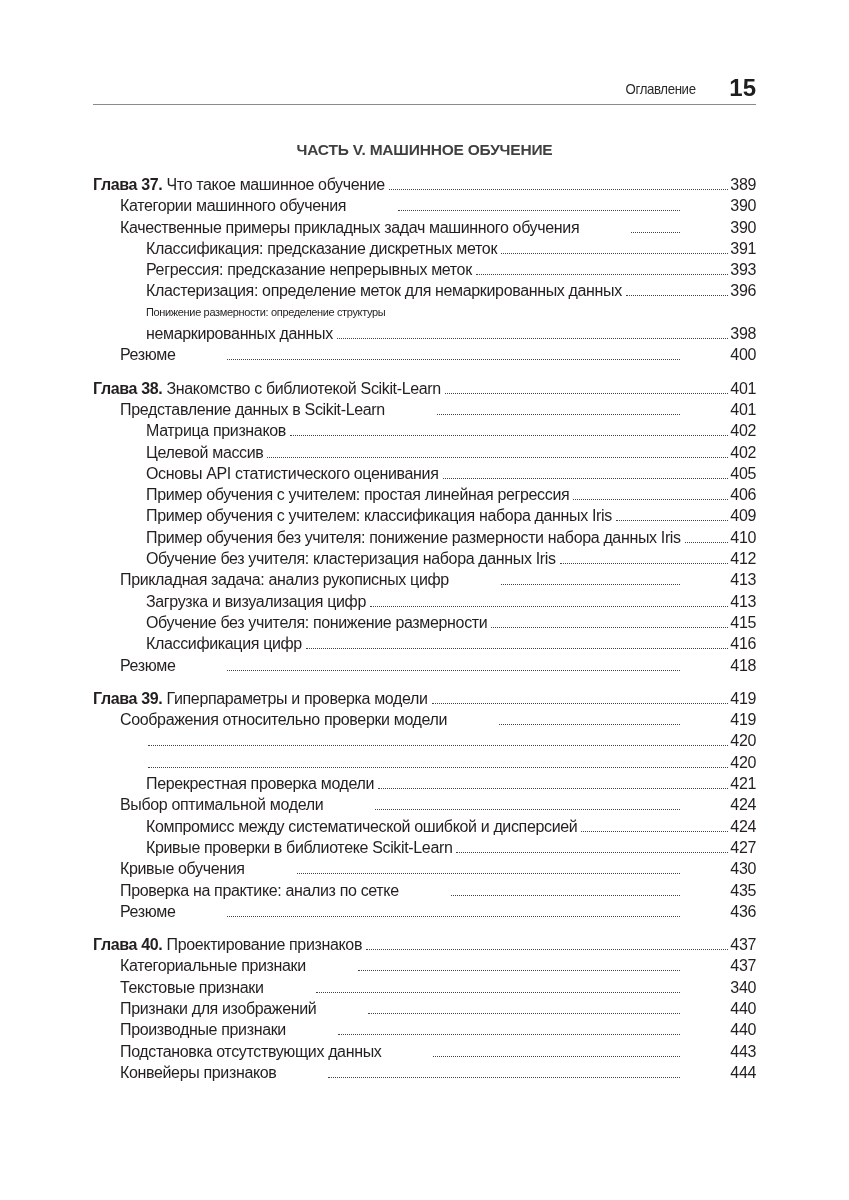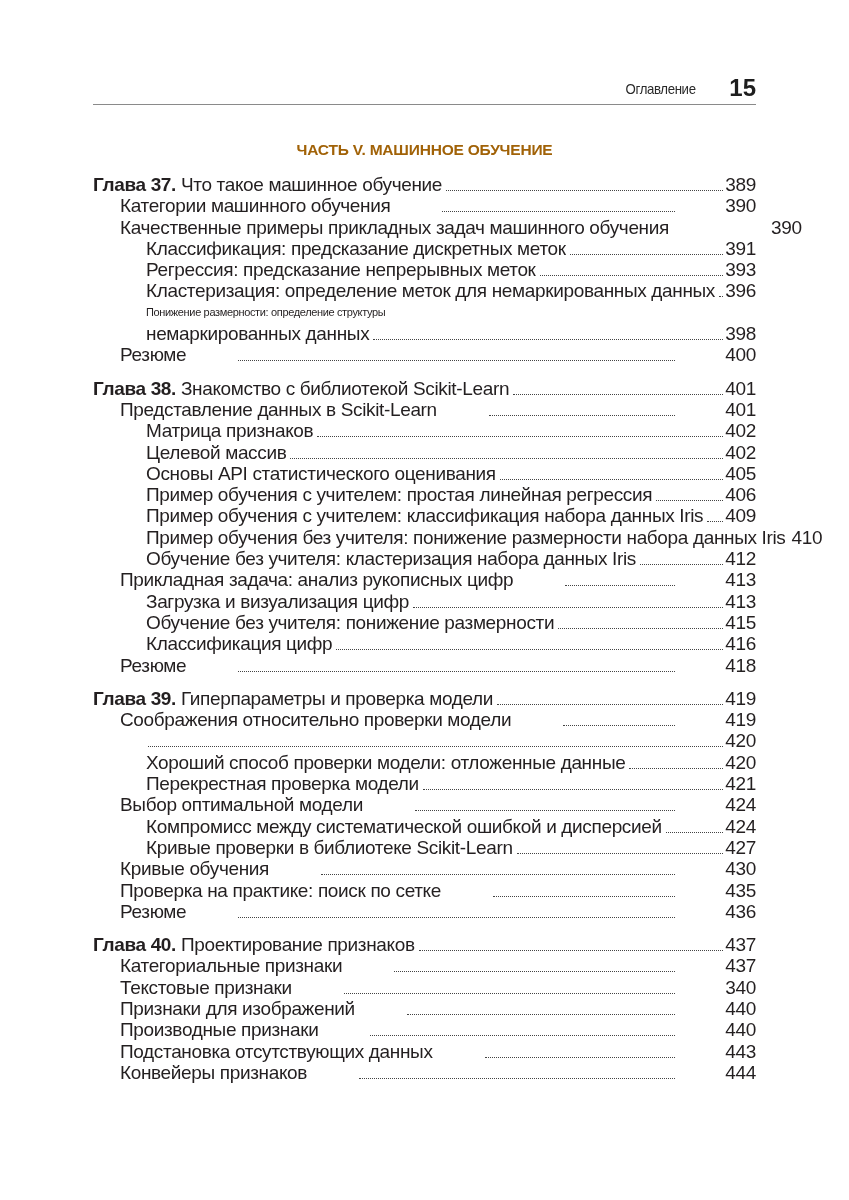--- a/index.html
+++ b/index.html
@@ -50,35 +50,35 @@
     }
     .part-title {
       position: absolute;
       left: 93px;
       top: 141px;
       width: 663px;
       text-align: center;
       font-size: 15.5px;
       font-weight: bold;
       letter-spacing: -0.2px;
-      color: #a16207;
+      color: #404040;
     }
     .toc {
       position: absolute;
       left: 93px;
       top: 174px;
       width: 663px;
     }
     .chapter {
       margin-bottom: 12px;
     }
     .entry {
       display: flex;
       align-items: baseline;
-      font-size: 19px;
+      font-size: 16px;
       line-height: 21.3px;
       height: 21.3px;
       letter-spacing: -0.35px;
       white-space: nowrap;
     }
     .entry .title {
       flex: 0 0 auto;
       padding-right: 2px;
     }
     .entry .title b {
@@ -247,21 +247,20 @@
     <div class="entry lvl1">
       <span class="title">Соображения относительно проверки модели</span>
       <span class="leader"></span>
       <span class="page">419</span>
     </div>
     <div class="entry lvl2">
       <span class="leader"></span>
       <span class="page">420</span>
     </div>
     <div class="entry lvl2">
-      <span class="title">Хороший способ проверки модели: отложенные данные</span>
       <span class="leader"></span>
       <span class="page">420</span>
     </div>
     <div class="entry lvl2">
       <span class="title">Перекрестная проверка модели</span>
       <span class="leader"></span>
       <span class="page">421</span>
     </div>
     <div class="entry lvl1">
       <span class="title">Выбор оптимальной модели</span>
@@ -277,21 +276,21 @@
       <span class="title">Кривые проверки в библиотеке Scikit-Learn</span>
       <span class="leader"></span>
       <span class="page">427</span>
     </div>
     <div class="entry lvl1">
       <span class="title">Кривые обучения</span>
       <span class="leader"></span>
       <span class="page">430</span>
     </div>
     <div class="entry lvl1">
-      <span class="title">Проверка на практике: поиск по сетке</span>
+      <span class="title">Проверка на практике: анализ по сетке</span>
       <span class="leader"></span>
       <span class="page">435</span>
     </div>
     <div class="entry lvl1">
       <span class="title">Резюме</span>
       <span class="leader"></span>
       <span class="page">436</span>
     </div>
   </div>
 

